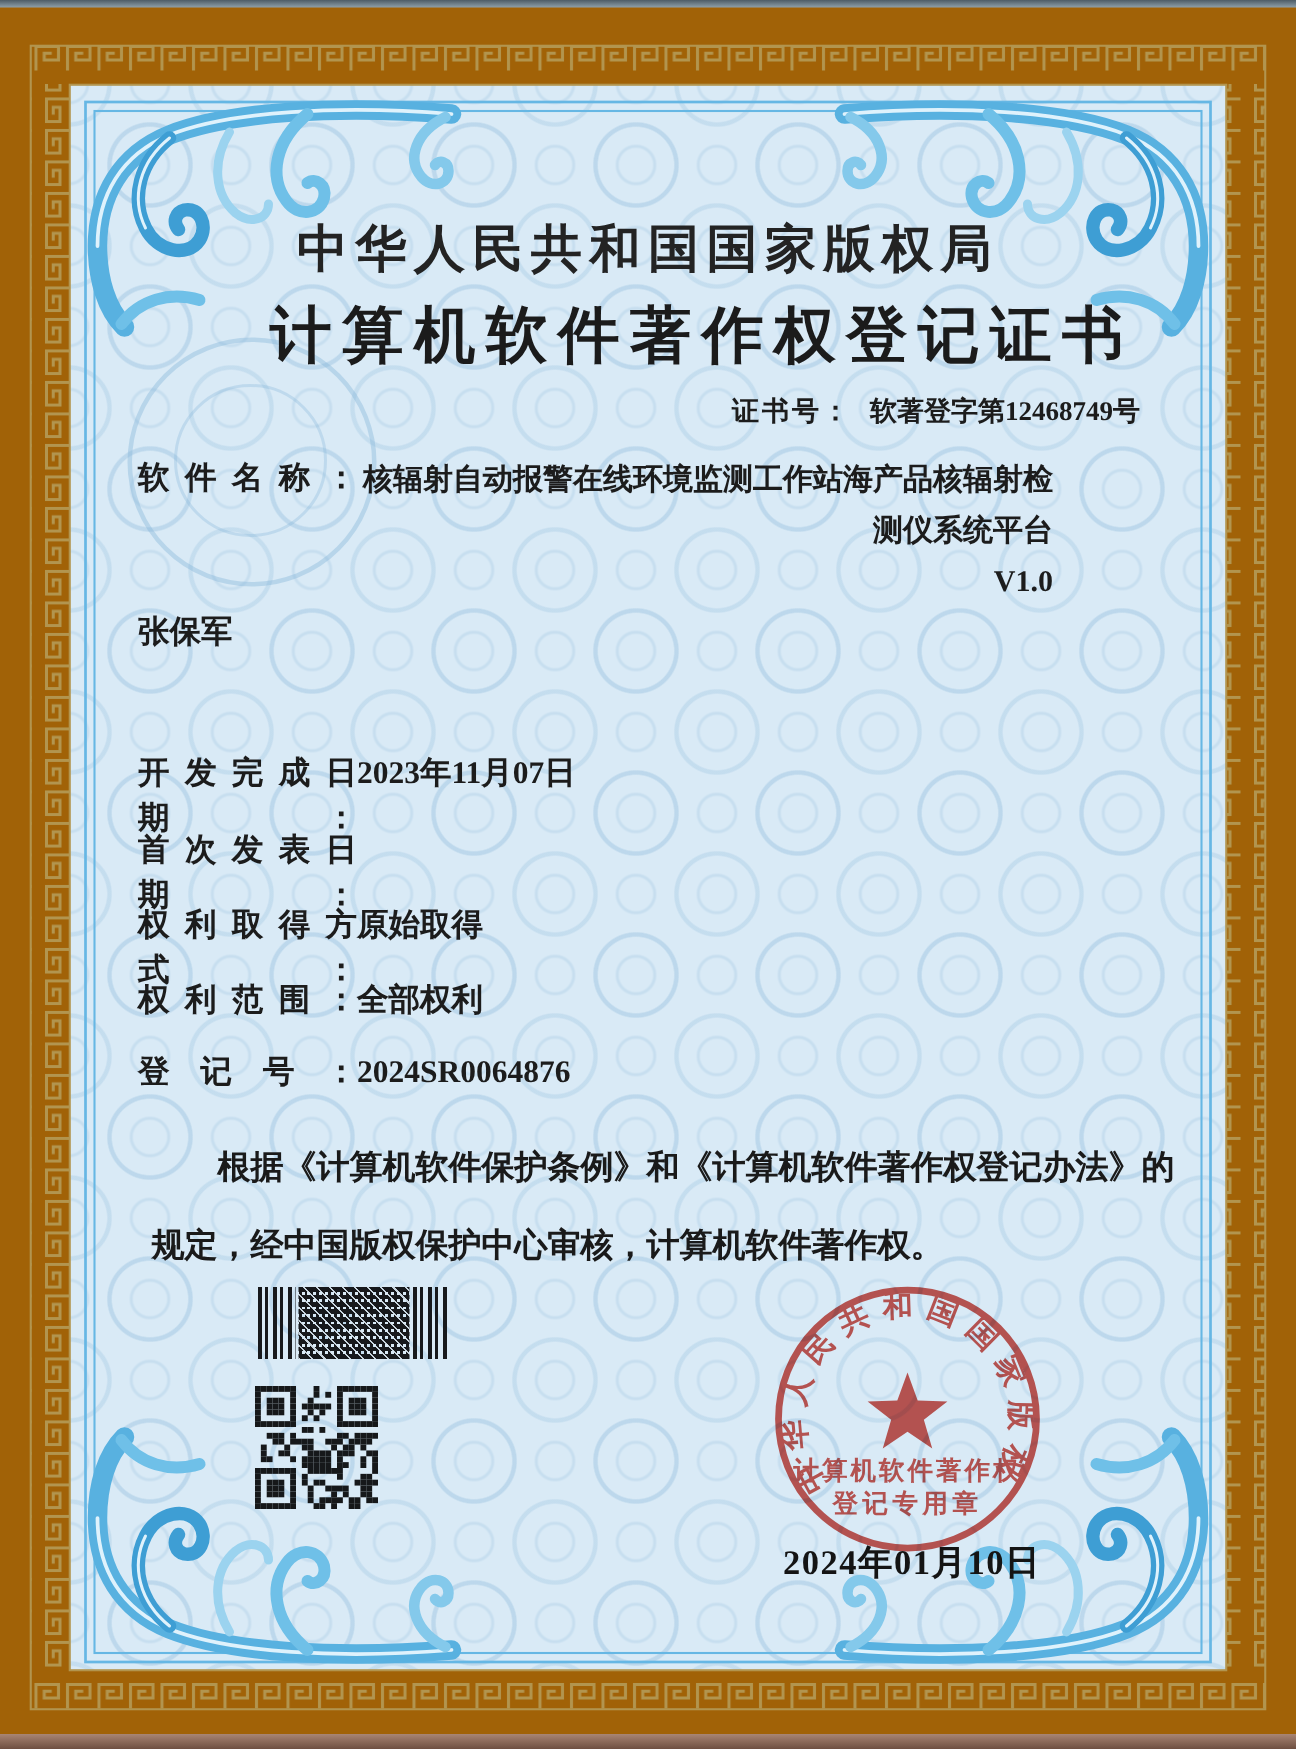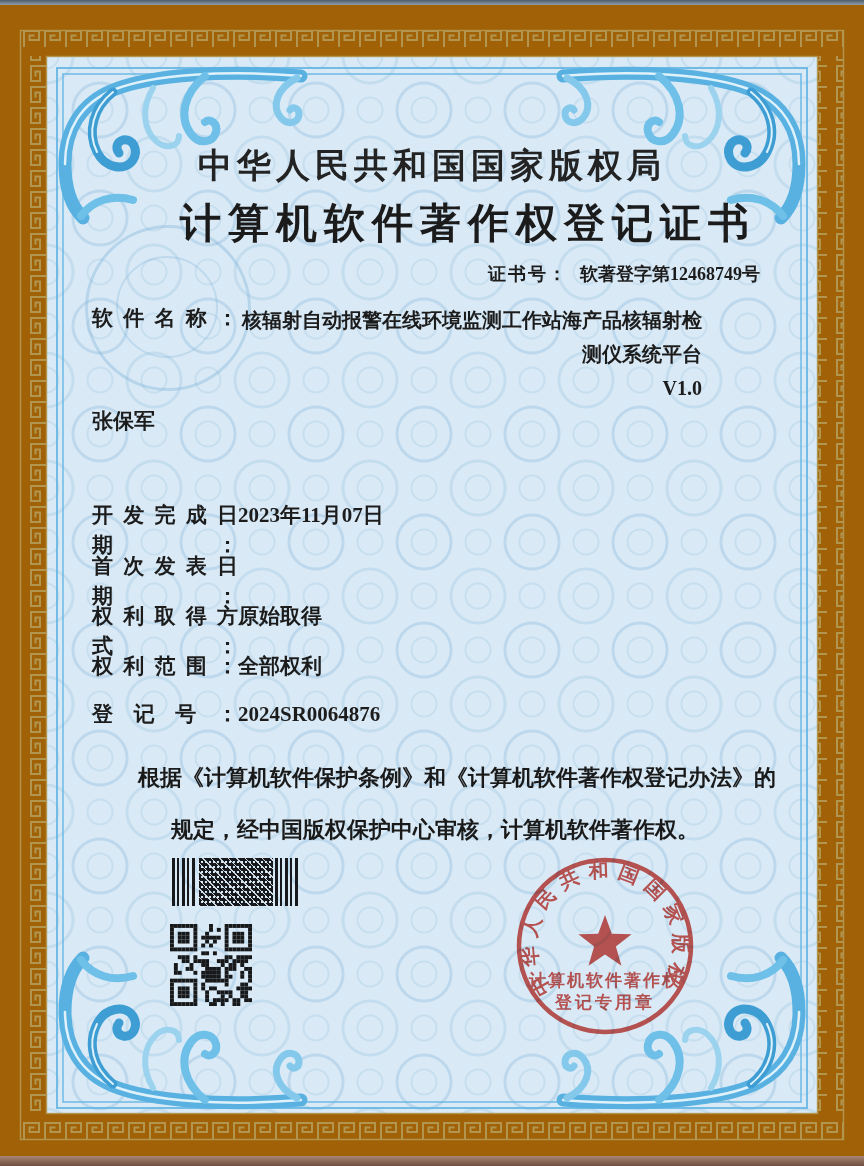--- a/index.html
+++ b/index.html
@@ -36,21 +36,21 @@
   .title2{left:0;top:196px;width:864px;text-align:center;font-size:41px;font-weight:700;letter-spacing:7px;color:#1b1b1b;padding-left:36px;}
   .certno{top:262px;right:104px;font-size:18px;font-weight:600;display:flex;gap:12px;}
   .certno .cl{letter-spacing:2px;}
 
   .row{position:absolute;left:92px;display:flex;align-items:flex-start;z-index:3;font-size:21px;font-weight:700;line-height:30px;}
   .lbl{flex:none;width:146px;display:inline-block;text-align:justify;text-align-last:justify;}
   .val{white-space:nowrap;text-align:right;}
   .val.wrapv{white-space:normal;width:464px;font-size:20px;line-height:34px;}
   .version{font-size:20px;line-height:34px;}
 
-  .statement{position:absolute;left:85px;top:752px;width:700px;z-index:3;font-size:22px;font-weight:600;line-height:52px;color:#1a1a1a;text-align:center;}
+  .statement{position:absolute;left:101px;top:752px;width:700px;z-index:3;font-size:22px;font-weight:600;line-height:52px;color:#1a1a1a;}
   .statement .s1{text-indent:2em;}
 
   .barcode{position:absolute;left:172px;top:858px;width:128px;height:48px;display:flex;z-index:3;}
   .bc-l,.bc-r{width:25px;height:100%;background:repeating-linear-gradient(90deg,#17191c 0 3px,transparent 3px 5px,#17191c 5px 7px,transparent 7px 10px);}
   .bc-m{flex:1;height:100%;margin:0 2px;
     background:
       repeating-linear-gradient(45deg, rgba(220,234,244,.9) 0 1px, transparent 1px 6px),
       repeating-linear-gradient(90deg,#17191c 0 2px,transparent 2px 4px),
       repeating-linear-gradient(0deg,#17191c 0 3px,transparent 3px 5px);}
   .qr{position:absolute;left:170px;top:924px;z-index:3;}
@@ -381,16 +381,17 @@
     </defs>
     <circle cx="100" cy="100" r="86" fill="none" stroke-width="4.5" stroke="#cf4740"></circle>
     <text font-size="20" font-weight="700" letter-spacing="8" fill="#cf4740">
       <textPath href="#sealArc" startOffset="0">中华人民共和国国家版权局</textPath>
     </text>
     <polygon points="100,69 106.8,87.7 126.6,88.35 110.9,100.55 116.5,119.65 100,108.5 83.5,119.65 89.1,100.55 73.4,88.35 93.2,87.7" fill="#cf4740"></polygon>
     <text x="100" y="140" text-anchor="middle" font-size="17" font-weight="700" letter-spacing="2" fill="#cf4740">计算机软件著作权</text>
     <text x="100" y="162" text-anchor="middle" font-size="17" font-weight="700" letter-spacing="3" fill="#cf4740">登记专用章</text>
   </svg>
 
+  <div class="issue-date">2024年01月10日</div>
 
   <div class="edge-top"></div>
   <div class="edge-bottom"></div>
 </div>
 
 </body></html>

